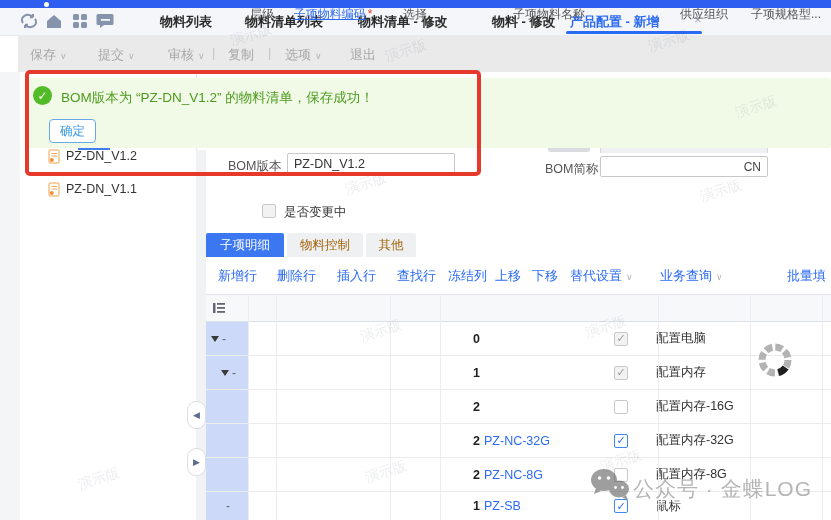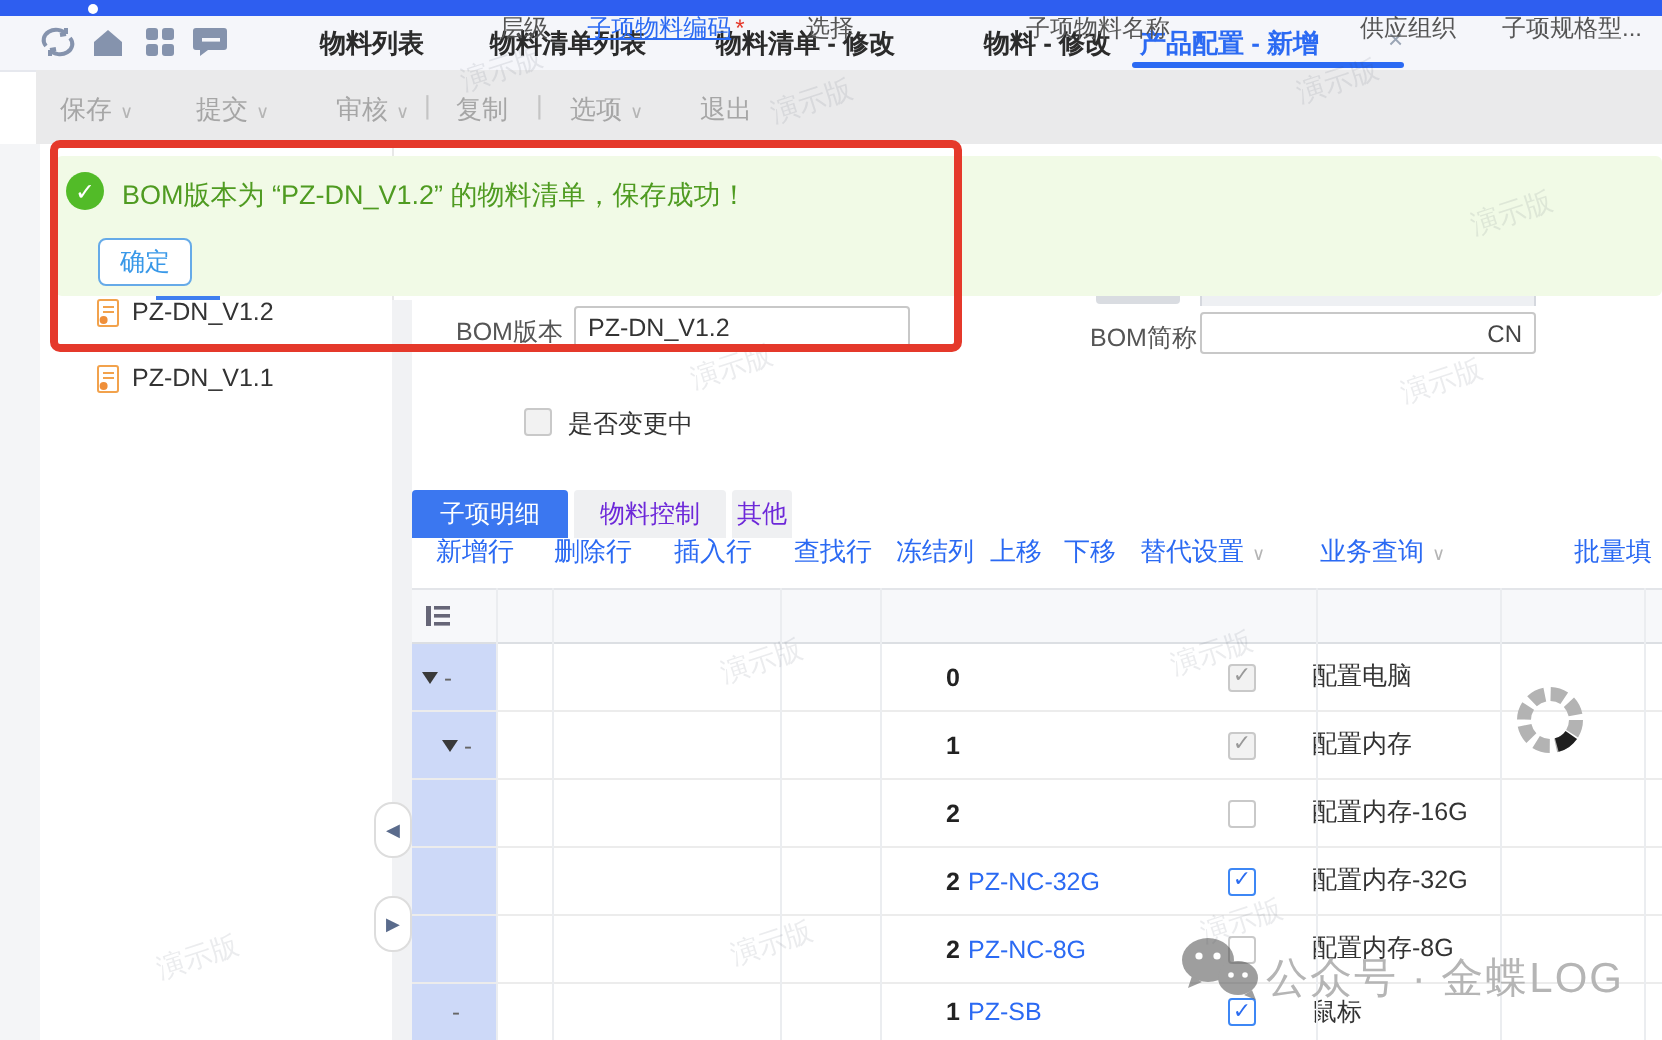--- a/index.html
+++ b/index.html
@@ -36,23 +36,23 @@
   #hidden-field-sliver{left:600px;top:144px;width:168px;height:9px;background:#eef0f3;
       border:1px solid #d5d8de;border-bottom:none;box-sizing:border-box;}
   #hidden-label-frag{left:548px;top:146px;width:42px;height:6px;background:#c9cdd4;border-radius:2px;opacity:.7;}
   .cn-badge{margin-left:auto;color:#444;font-size:12px;}
   .checkbox{width:14px;height:14px;border:1px solid #c9c9c9;border-radius:2px;background:#fff;box-sizing:border-box;
             display:flex;align-items:center;justify-content:center;font-size:11px;line-height:1;}
   .checkbox.dis{background:#f2f2f2;color:#999;}
   .checkbox.on{border-color:#3d87f5;color:#2b6cf0;background:#fff;}
   
   .subtab{top:233px;height:24px;display:flex;align-items:center;justify-content:center;
-          font-size:12.5px;border-radius:2px 2px 0 0;cursor:pointer;margin-top:12px;}
+          font-size:12.5px;border-radius:2px 2px 0 0;cursor:pointer;}
   .subtab.active{background:#3b77f0;color:#fff;}
-  .subtab.idle{background:#eff0f2;color:#6d28d9;}
+  .subtab.idle{background:#eff0f2;color:#a16207;}
   
   .alink{top:267px;font-size:13px;color:#2b6af3;white-space:nowrap;cursor:pointer;}
   
   #grid-header{left:206px;top:294px;width:625px;height:28px;background:#f7f8fa;
       border-top:1px solid #e3e5e9;border-bottom:1px solid #dcdfe3;box-sizing:border-box;}
   .hcell{position:absolute;top:0;height:28px;display:flex;align-items:center;justify-content:center;
          font-size:12px;color:#555;white-space:nowrap;overflow:hidden;text-align:center;}
   .vline{position:absolute;top:294px;width:1px;height:226px;background:#ebedf0;}
   #sel-col{left:206px;top:322px;width:42px;height:198px;background:#cdd9f8;}
   .grid-row{left:206px;width:625px;height:34px;border-bottom:1px solid #ececec;box-sizing:border-box;}
@@ -164,21 +164,21 @@
   <div class="abs input" style="left:600px;top:156px;width:168px;height:21px">
     <span></span>
     <span class="cn-badge">CN</span>
   </div>
 
   <div class="abs checkbox dis" style="left:262px;top:204px"></div>
   <div class="abs field-label" style="left:284px;top:204px;color:#333">是否变更中</div>
 
   <div class="abs subtab active" style="left:206px;width:78px">子项明细</div>
   <div class="abs subtab idle" style="left:287px;width:76px">物料控制</div>
-  <div class="abs subtab idle" style="left:366px;width:30px">其他</div>
+  <div class="abs subtab idle" style="left:366px;width:50px">其他</div>
 
   <div class="abs alink" style="left:218px">新增行</div>
   <div class="abs alink" style="left:277px">删除行</div>
   <div class="abs alink" style="left:337px">插入行</div>
   <div class="abs alink" style="left:397px">查找行</div>
   <div class="abs alink" style="left:448px">冻结列</div>
   <div class="abs alink" style="left:495px">上移</div>
   <div class="abs alink" style="left:532px">下移</div>
   <div class="abs alink" style="left:570px"><span>替代设置</span><span class="chev">∨</span></div>
   <div class="abs alink" style="left:660px"><span>业务查询</span><span class="chev">∨</span></div>

